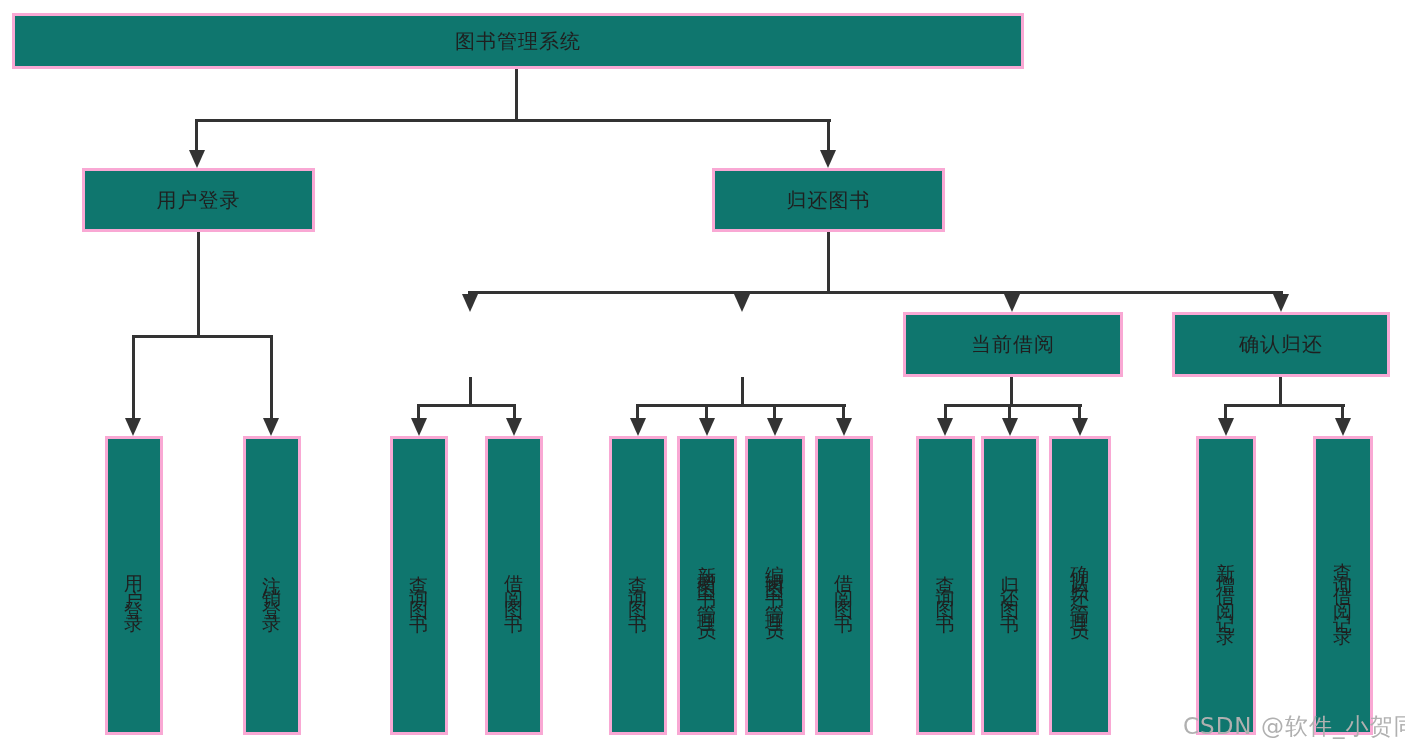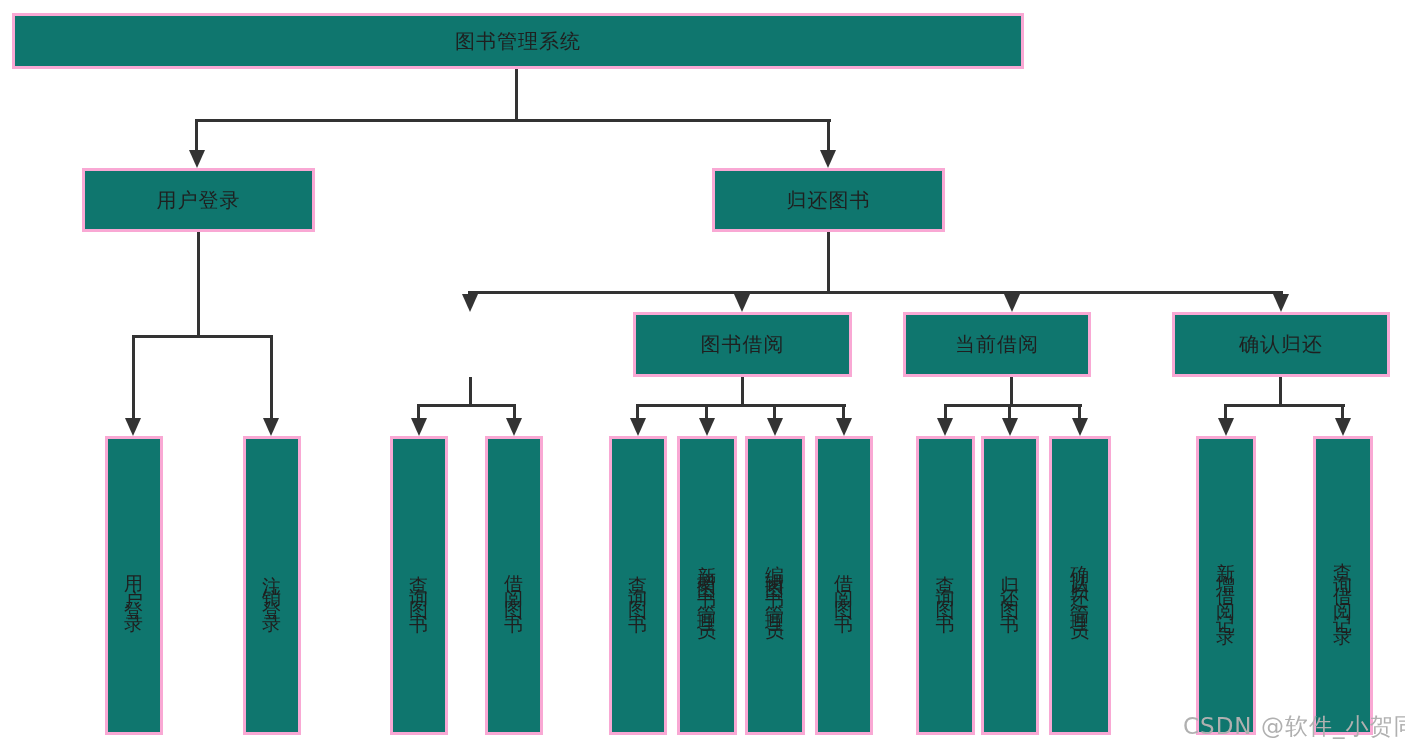--- a/index.html
+++ b/index.html
@@ -47,24 +47,21 @@
   <div class="line" style="left:270px;top:335px;width:3px;height:85px"></div>
   <div class="arrow" style="left:263px;top:418px"></div>
 
   <div class="line" style="left:827px;top:232px;width:3px;height:59px"></div>
   <div class="line" style="left:468px;top:291px;width:815px;height:3px"></div>
   <div class="arrow" style="left:462px;top:294px"></div>
   <div class="arrow" style="left:734px;top:294px"></div>
   <div class="arrow" style="left:1004px;top:294px"></div>
   <div class="arrow" style="left:1273px;top:294px"></div>
 
-  <div class="box" style="left:633px;top:312px;width:219px;height:65px">
-    <span class="hlabel">图书借阅</span>
-  </div>
-  <div class="box" style="left:903px;top:312px;width:188px;height:65px">
+  <div class="box" style="left:903px;top:312px;width:220px;height:65px">
     <span class="hlabel">当前借阅</span>
   </div>
   <div class="box" style="left:1172px;top:312px;width:218px;height:65px">
     <span class="hlabel">确认归还</span>
   </div>
 
   <div class="line" style="left:469px;top:377px;width:3px;height:27px"></div>
   <div class="line" style="left:417px;top:404px;width:99px;height:3px"></div>
   <div class="line" style="left:417px;top:404px;width:3px;height:16px"></div>
   <div class="arrow" style="left:411px;top:418px"></div>

